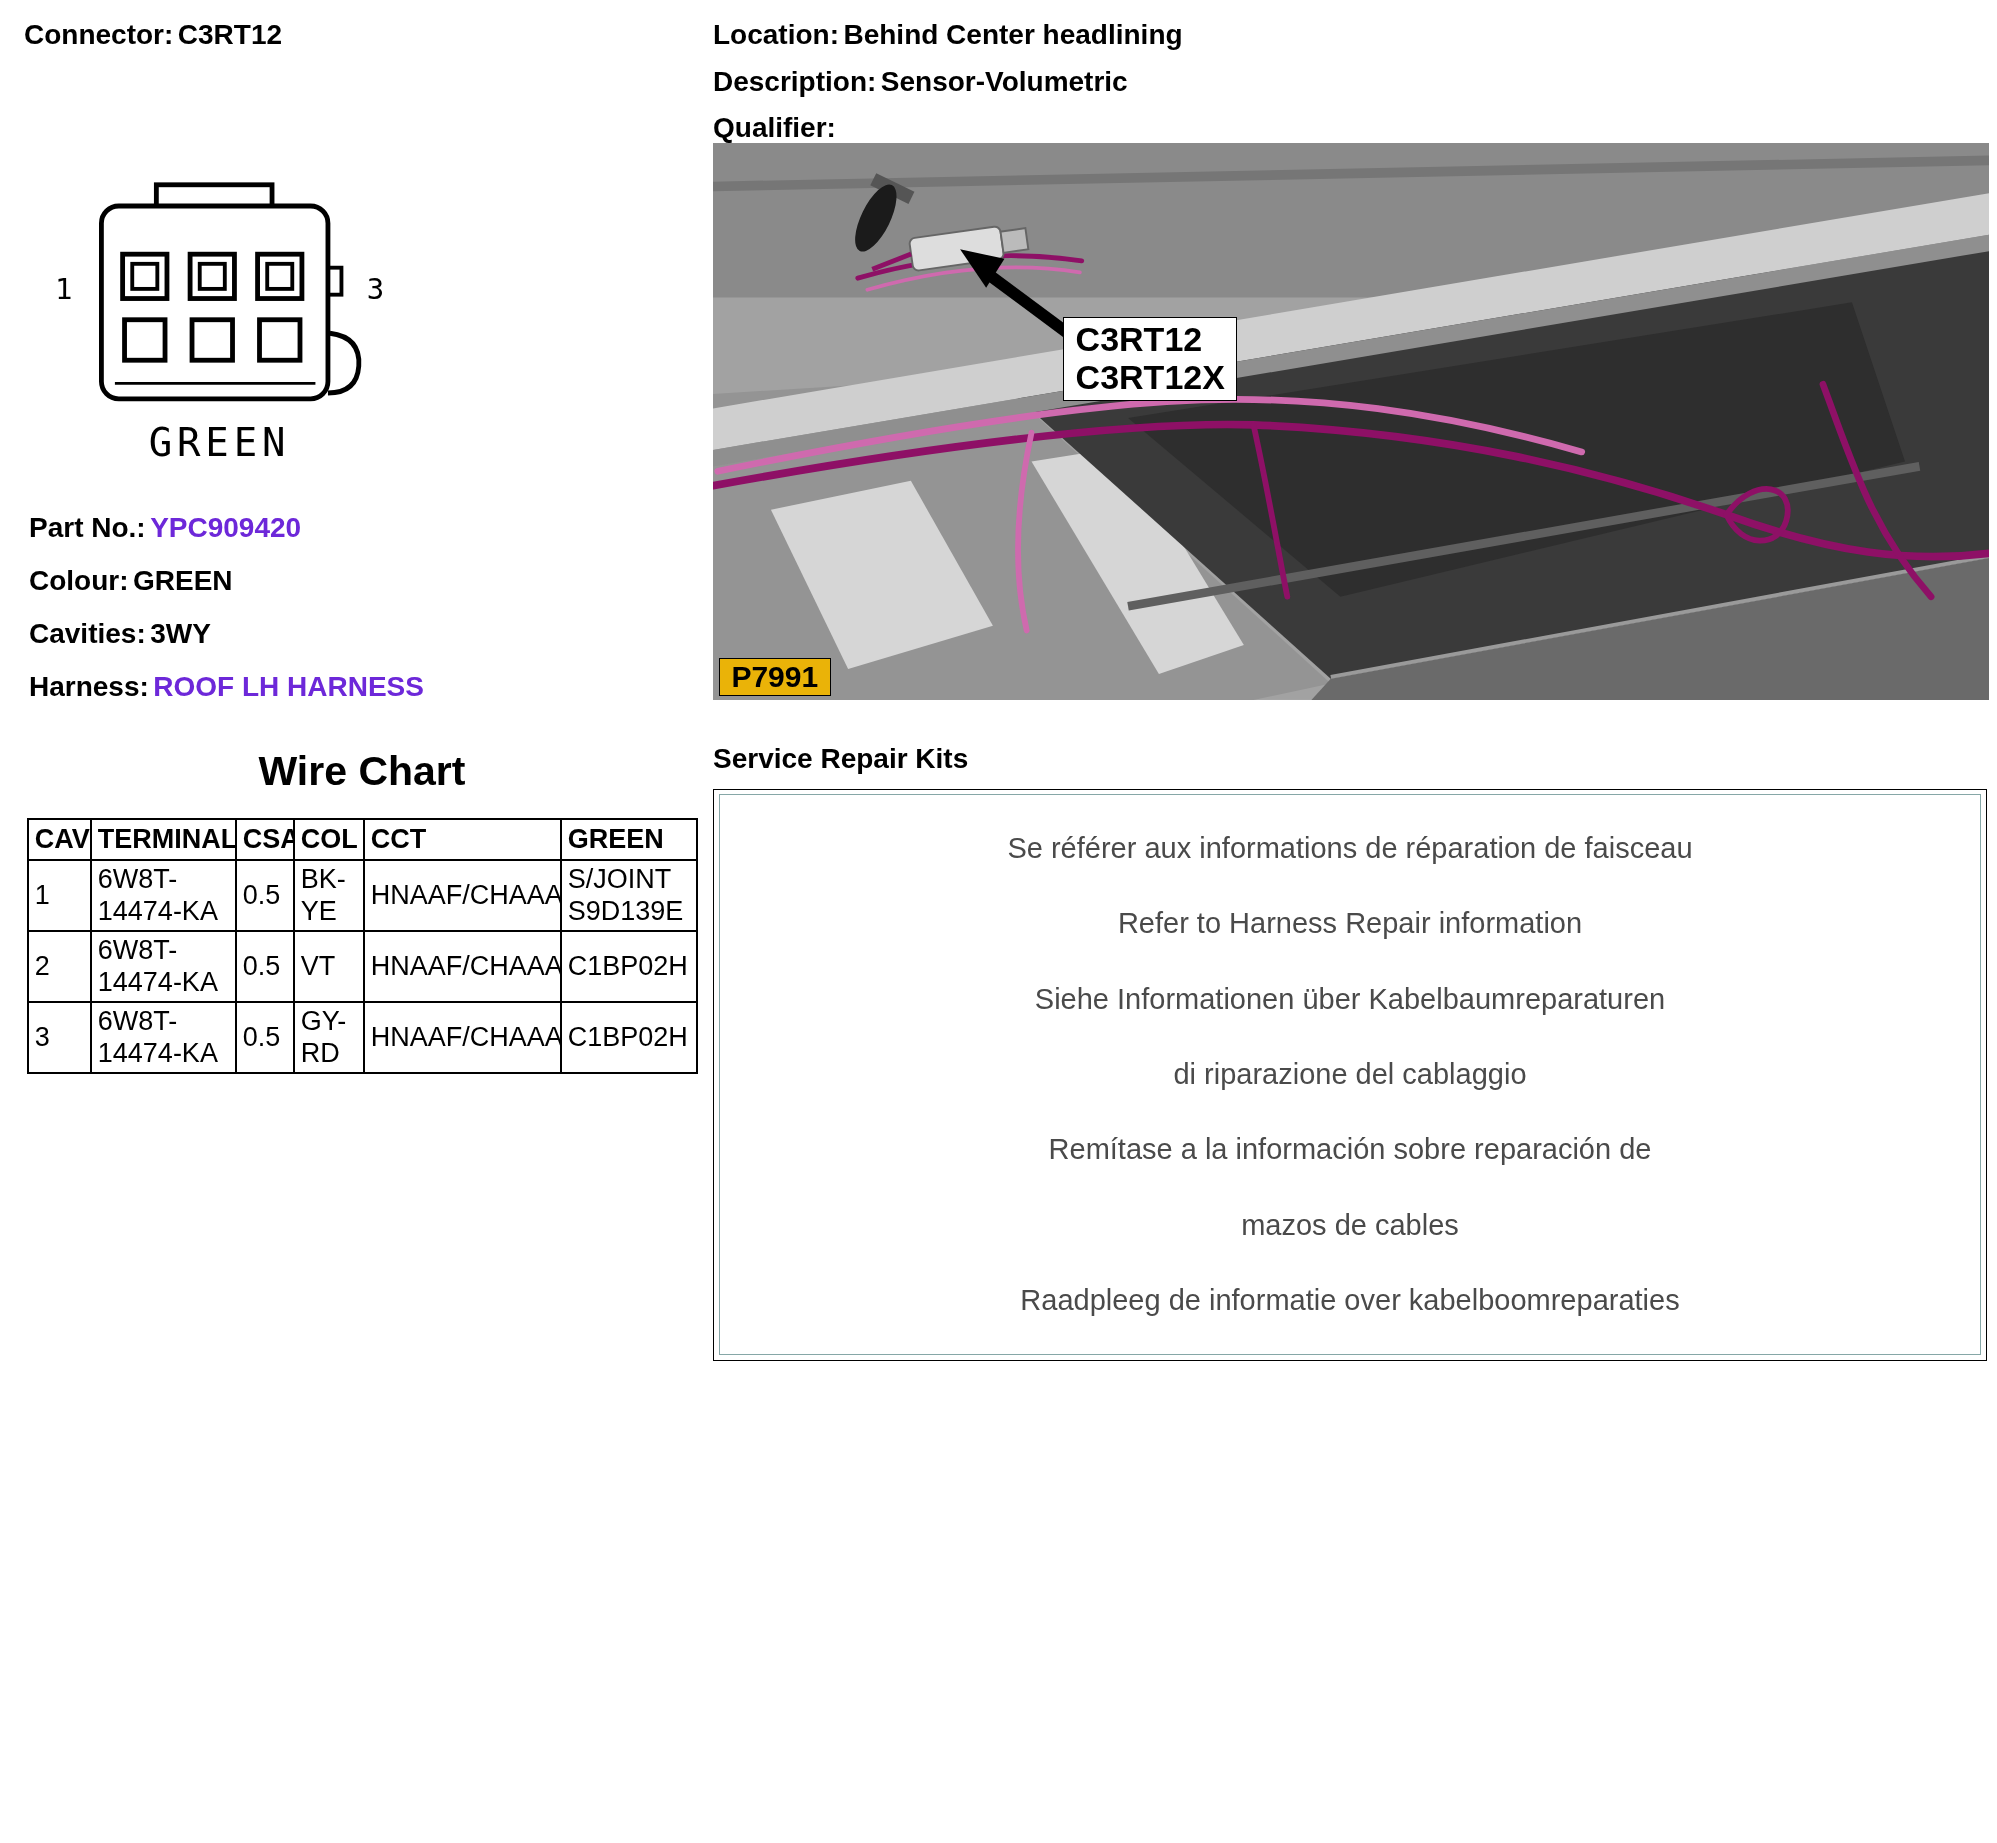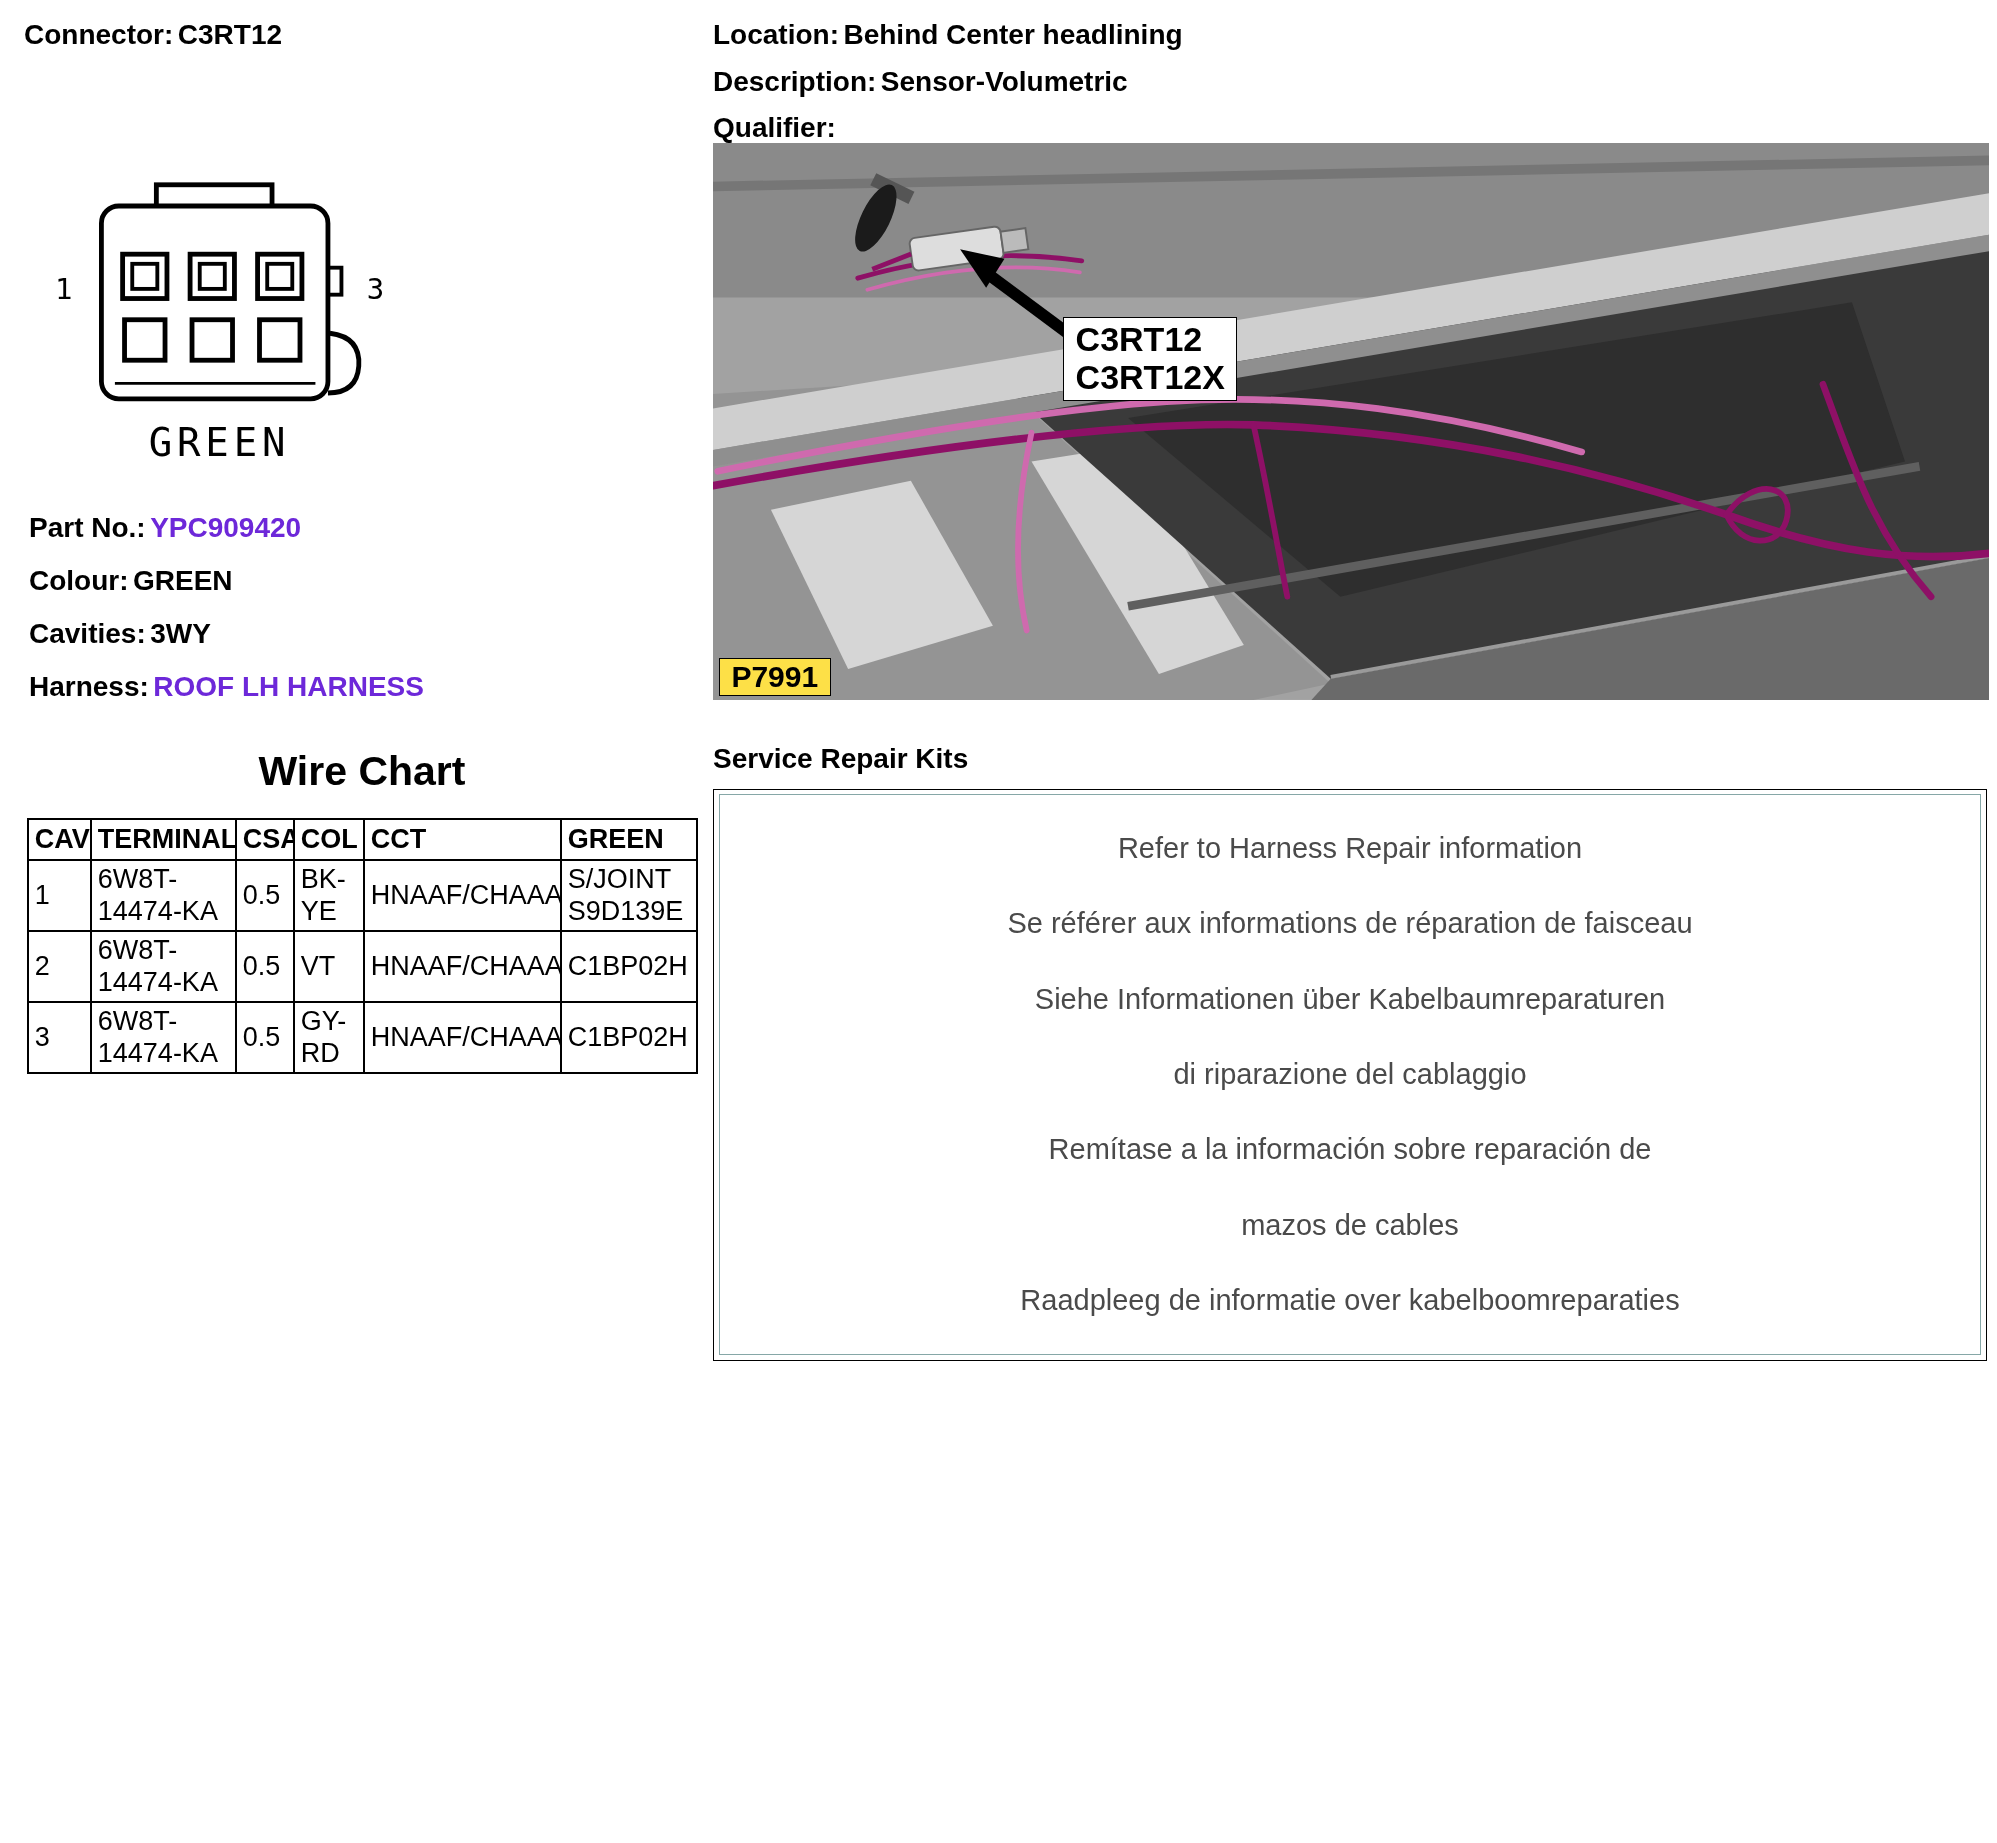--- a/index.html
+++ b/index.html
@@ -43,21 +43,21 @@
   #photo { position:absolute; left:713px; top:143px; width:1276px; height:557px; overflow:hidden; }
   #photo svg { position:absolute; left:0; top:0; }
   .callout {
     position:absolute; left:350px; top:174px;
     background:#fff; border:1.9px solid #000;
     padding:1.9px 11.6px 3.9px 11.6px;
     font-weight:bold; font-size:34px; line-height:38px;
   }
   .fig-id {
     position:absolute; left:5.8px; bottom:3.9px;
-    background:#fde047; border:1.9px solid #000;
+    background:#eab308; border:1.9px solid #000;
     padding:1px 11.6px; font-weight:bold; font-size:30px;
   }
 
   
   #wire-chart { position:absolute; left:27px; top:748px; width:670px; }
   #wire-chart .chart-title { text-align:center; font-size:41px; font-weight:bold; margin-bottom:23px; }
   #wire-chart table { border-collapse:collapse; width:668px; font-size:27px; table-layout:fixed; }
   #wire-chart th, #wire-chart td {
     border:2.9px solid #000; padding:2.9px 5.8px;
     text-align:left; vertical-align:middle; line-height:1.15;
@@ -254,22 +254,22 @@
           <td>C1BP02H</td>
         </tr>
       </tbody>
     </table>
   </div>
 
   <div id="service">
     <div class="service-title">Service Repair Kits</div>
     <div class="service-box">
       <div class="service-inner">
+        <p>Se référer aux informations de réparation de faisceau</p>
         <p>Refer to Harness Repair information</p>
-        <p>Se référer aux informations de réparation de faisceau</p>
         <p>Siehe Informationen über Kabelbaumreparaturen</p>
         <p>di riparazione del cablaggio</p>
         <p>Remítase a la información sobre reparación de</p>
         <p>mazos de cables</p>
         <p>Raadpleeg de informatie over kabelboomreparaties</p>
       </div>
     </div>
   </div>
 
 </div>

